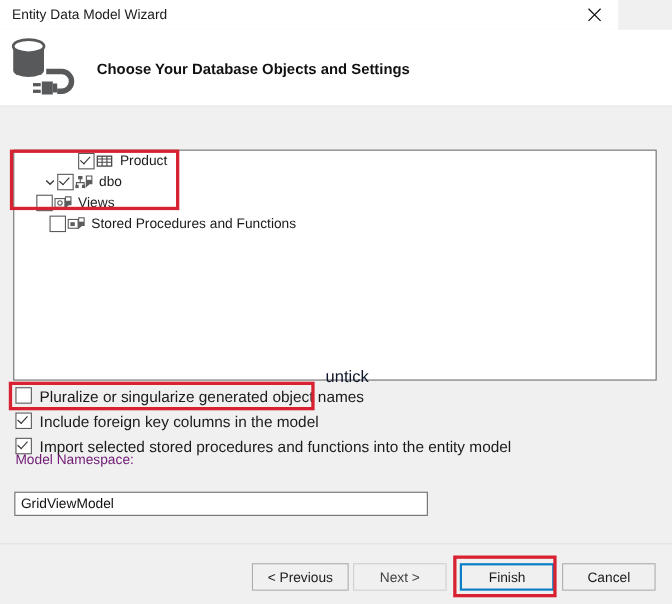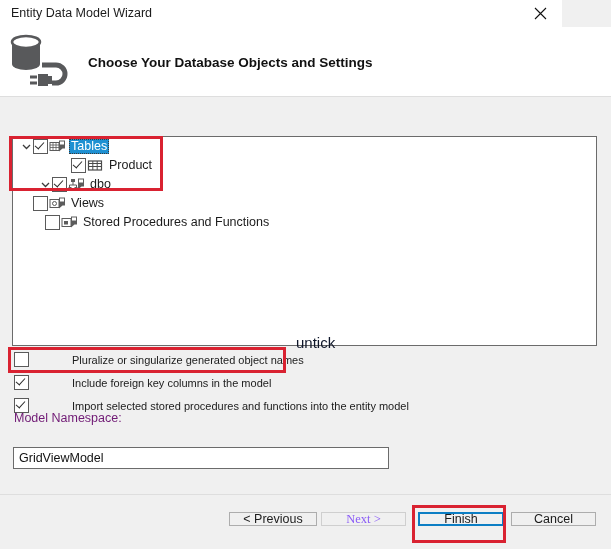--- a/index.html
+++ b/index.html
@@ -141,24 +141,23 @@
     color: #ffffff;
     outline: 1px dotted #3b3b3b;
     outline-offset: -1px;
   }
 
   
   .opt-row {
     position: absolute;
     left: 14px;
     display: flex;
-    align-items: center;
-    white-space: nowrap;
-    font-size: 11px;
-    gap: 36px;
+    align-items: flex-start;
+    white-space: nowrap;
+    font-size: 14px;
   }
   .opt-box {
     width: 13px; height: 13px;
     border: 1px solid #5a5a5a;
     background: #ffffff;
     position: relative;
     margin-right: 7px;
     flex: 0 0 auto;
   }
   .opt-box.checked::after {
@@ -202,34 +201,34 @@
   }
   #footer {
     position: absolute;
     left: 0; top: 495px;
     width: 611px; height: 54px;
     background: #f0f0f0;
   }
   .btn {
     position: absolute;
     top: 17px;
-    height: 14px;
+    height: 25px;
     box-sizing: border-box;
     background: #f0f0f0;
     border: 1px solid #adadad;
     font-family: "Liberation Sans", sans-serif;
     font-size: 12.5px;
     color: #1b1b1b;
     display: flex;
     align-items: center;
     justify-content: center;
     cursor: default;
     padding: 0;
   }
-  .btn.disabled { color: #8b5cf6; border-color: #cfcfcf; font-family: Liberation Serif, serif; }
+  .btn.disabled { color: #404040; border-color: #cfcfcf; }
   .btn.focused  { border: 2px solid #0c7ec4; }
 
   
   .annot {
     position: absolute;
     border: 3px solid #d92231;
     box-sizing: border-box;
     pointer-events: none;
   }
   #annot-text {
@@ -270,37 +269,20 @@
   </div>
   <div id="header-title">Choose Your Database Objects and Settings</div>
 </div>
 <div id="header-rule"></div>
 
 <div id="body-area">
 
 
   <div id="tree-panel">
 
-    <div class="tree-row" style="padding-left:6px;">
-      <span class="chev">
-        <svg width="9" height="9" viewBox="0 0 9 9">
-            <path d="M1 3 L4.5 6.5 L8 3" stroke="#3b3b3b" stroke-width="1.3" fill="none"></path>
-          </svg>
-      </span>
-      <span class="cb checked"></span>
-      <span class="ticon">
-        <svg width="17" height="15" viewBox="0 0 17 15">
-          <rect x="1" y="3.5" width="9" height="8" fill="#ffffff" stroke="#5c5c5c" stroke-width="1"></rect>
-          <path d="M1 6 H10 M1 8.5 H10 M4 3.5 V11.5 M7 3.5 V11.5" stroke="#5c5c5c" stroke-width="0.8"></path>
-          <path d="M10 1.5 h6 v8 h-2.5 l-3.5 3 z" fill="#5c5c5c"></path>
-          <rect x="11" y="2.5" width="4" height="3" fill="#ffffff"></rect>
-        </svg>
-      </span>
-      <span class="tlabel selected">Tables</span>
-    </div>
 
     <div class="tree-row" style="padding-left:58px;">
       <span class="cb checked"></span>
       <span class="ticon">
         <svg width="17" height="15" viewBox="0 0 17 15">
           <rect x="1.5" y="3" width="13" height="9" fill="#ffffff" stroke="#4a4a4a" stroke-width="1.2"></rect>
           <path d="M1.5 5.5 H14.5 M1.5 8.5 H14.5 M5.8 3 V12 M10.2 3 V12" stroke="#4a4a4a" stroke-width="1"></path>
         </svg>
       </span>
       <span class="tlabel">Product</span>

